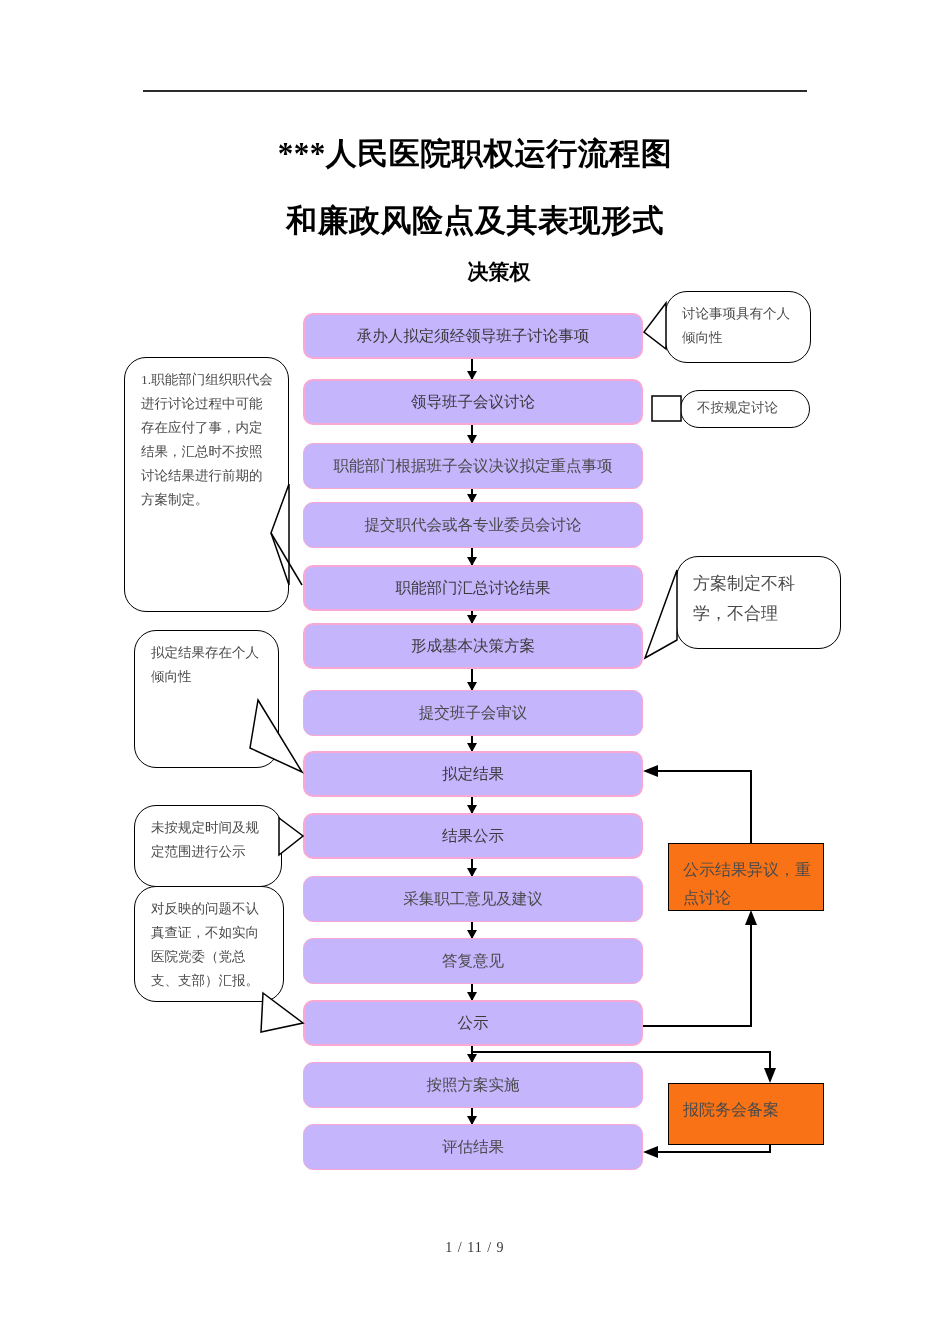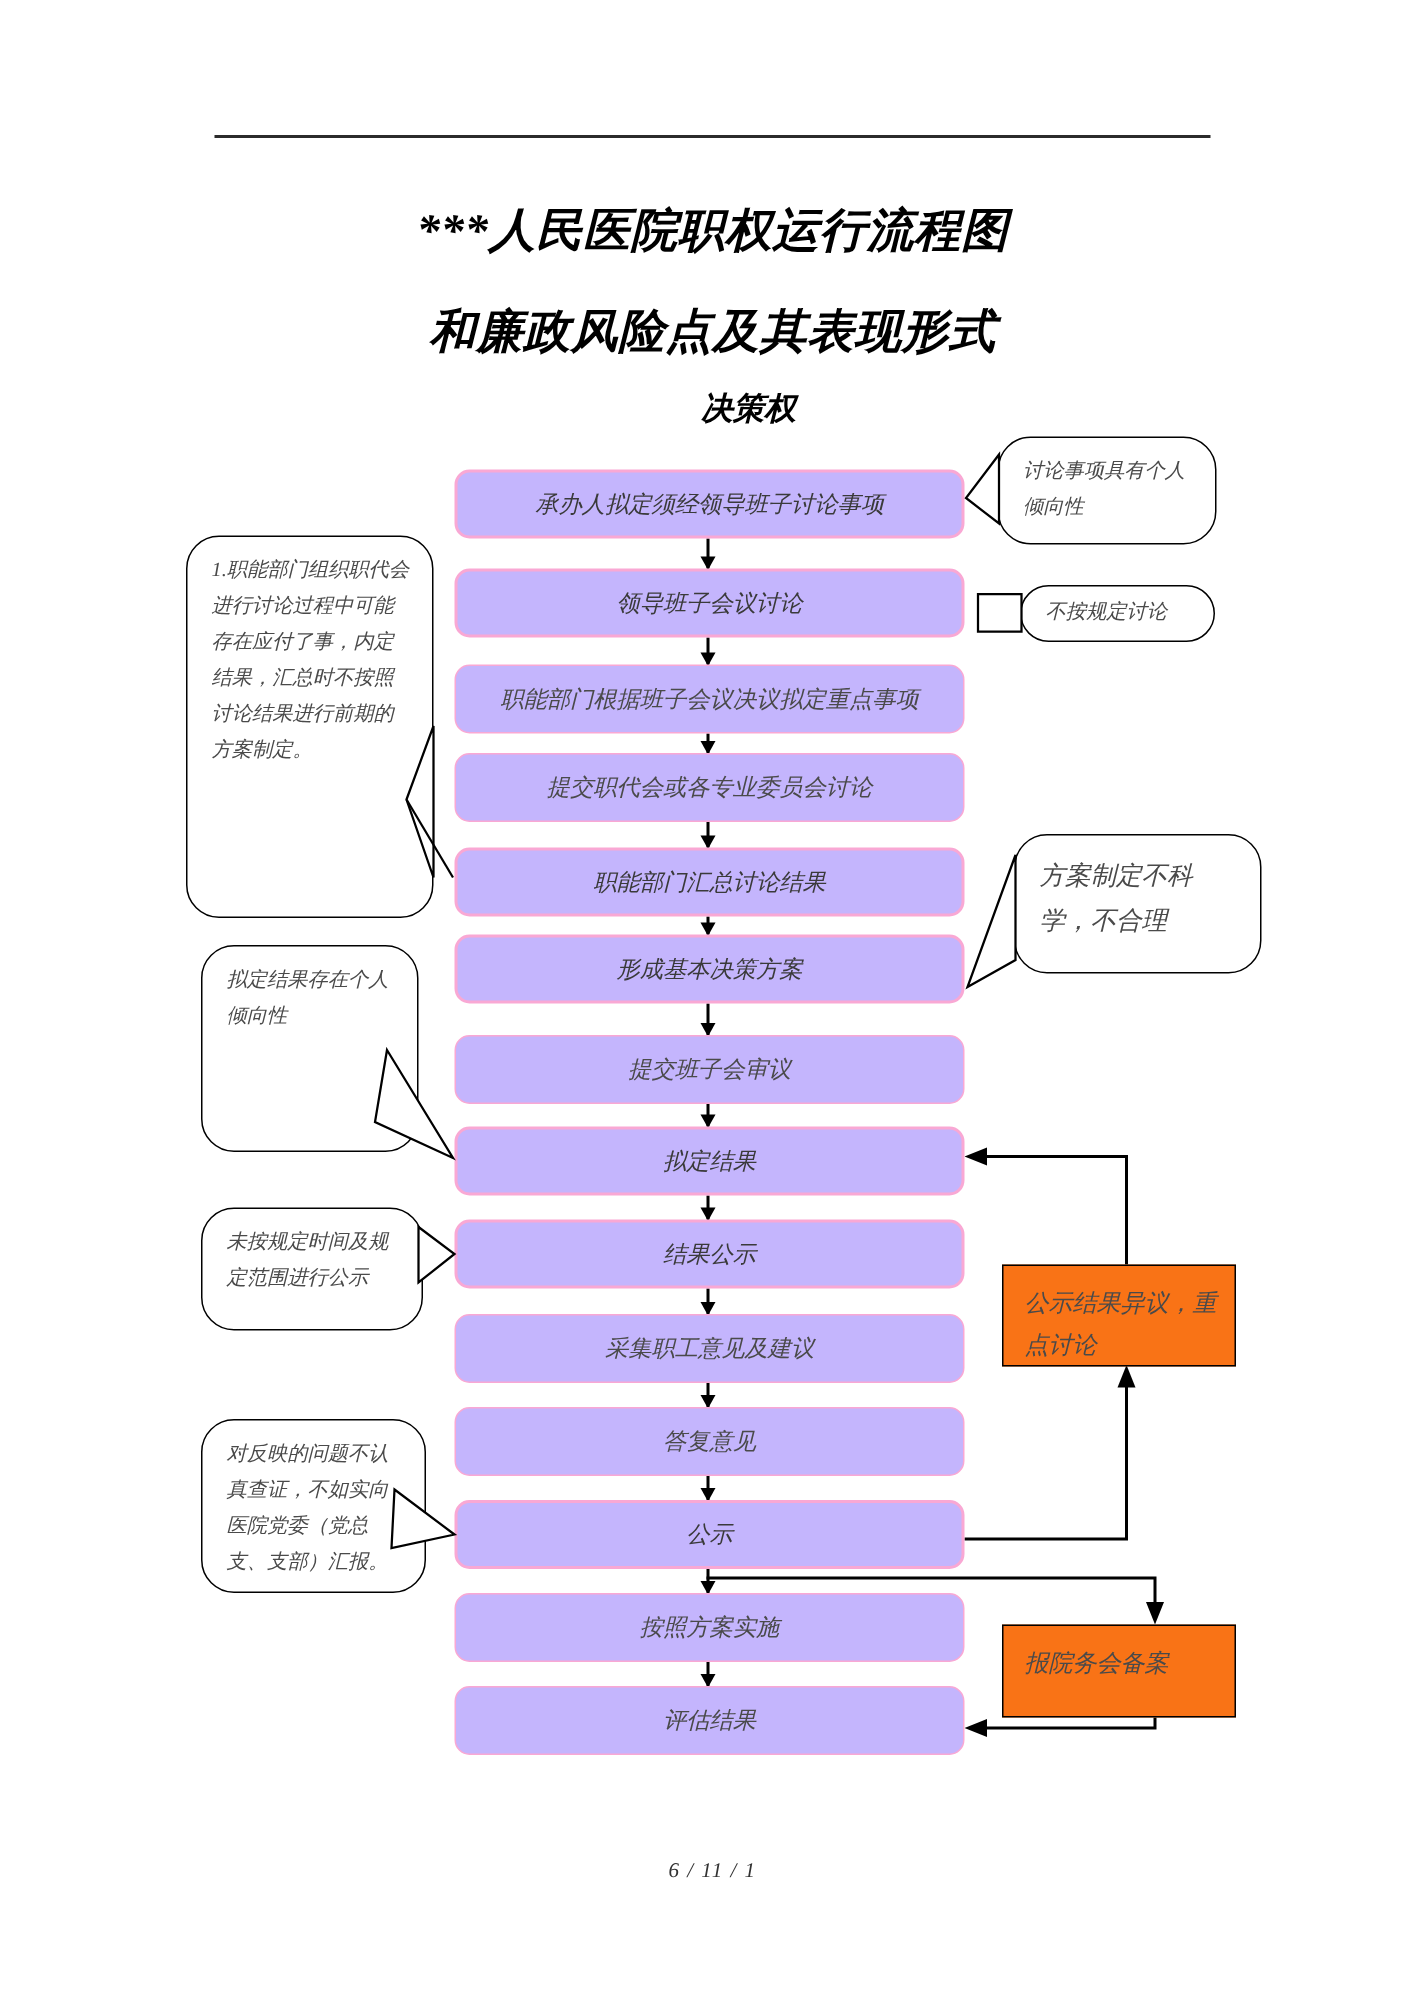--- a/index.html
+++ b/index.html
@@ -10,21 +10,20 @@
   body {
     font-family: "Liberation Serif", "DejaVu Serif", serif;
     color: #000000;
   }
   #page {
     position: relative;
     width: 950px;
     height: 1344px;
     background: #ffffff;
     overflow: hidden;
-    font-style: italic;
   }
 
   
   .header-rule {
     position: absolute;
     left: 143px;
     top: 90px;
     width: 664px;
     height: 0;
     border-top: 2px solid #2b2b2b;
@@ -215,21 +214,21 @@
     <path d="M 258,700 L 302,772 L 250,748 Z" fill="#ffffff" stroke="#000000" stroke-width="1.5"></path>
   </svg>
 
   <div class="callout" style="left:134px; top:805px; width:148px; height:82px;">
     <div class="ctext">未按规定时间及规定范围进行公示</div>
   </div>
   <svg class="tail-svg" style="left:0; top:0; width:950px; height:1344px;">
     <path d="M 279,818 L 303,836 L 279,855 Z" fill="#ffffff" stroke="#000000" stroke-width="1.5"></path>
   </svg>
 
-  <div class="callout" style="left:134px; top:946px; width:150px; height:116px;">
+  <div class="callout" style="left:134px; top:886px; width:150px; height:116px;">
     <div class="ctext">对反映的问题不认真查证，不如实向医院党委（党总支、支部）汇报。</div>
   </div>
   <svg class="tail-svg" style="left:0; top:0; width:950px; height:1344px;">
     <path d="M 263,993 L 303,1023 L 261,1032 Z" fill="#ffffff" stroke="#000000" stroke-width="1.5"></path>
   </svg>
 
   <div class="callout" style="left:665px; top:291px; width:146px; height:72px;">
     <div class="ctext">讨论事项具有个人倾向性</div>
   </div>
   <svg class="tail-svg" style="left:0; top:0; width:950px; height:1344px;">
@@ -271,15 +270,15 @@
   <svg class="route" style="left:0; top:0; width:950px; height:1344px;">
     <path d="M 471,1052 L 770,1052 L 770,1071" fill="none" stroke="#000000" stroke-width="2"></path>
     <path d="M 770,1083 L 764,1068 L 776,1068 Z" fill="#000000"></path>
   </svg>
 
   <svg class="route" style="left:0; top:0; width:950px; height:1344px;">
     <path d="M 770,1145 L 770,1152 L 655,1152" fill="none" stroke="#000000" stroke-width="2"></path>
     <path d="M 643,1152 L 658,1146 L 658,1158 Z" fill="#000000"></path>
   </svg>
 
-  <div class="footer">6 / 11 / 1</div>
+  <div class="footer">1 / 11 / 9</div>
 
 </div>
 
 </body></html>

